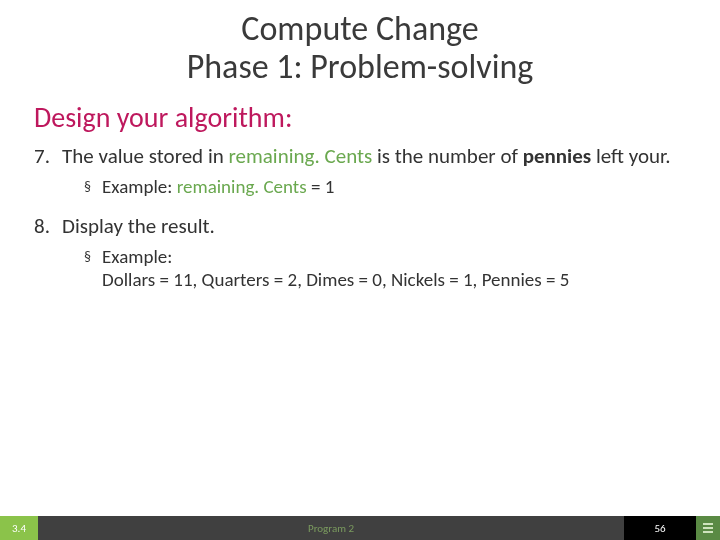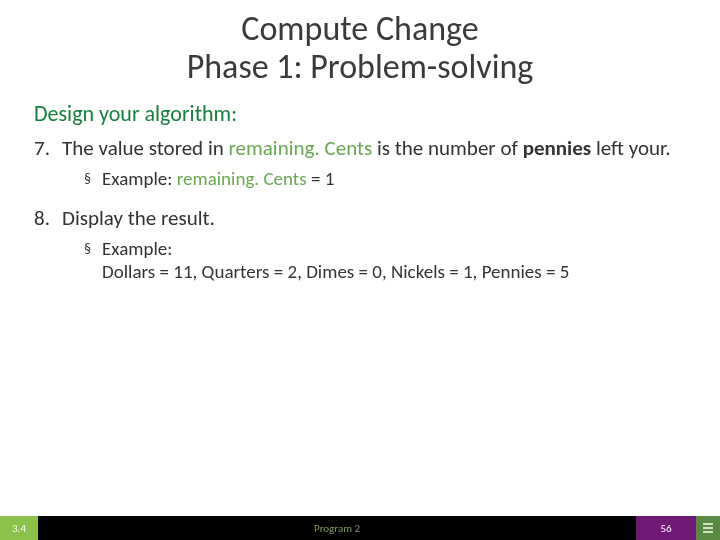--- a/index.html
+++ b/index.html
@@ -1,36 +1,36 @@
 <!DOCTYPE html>
 <html><head>
 <meta charset="utf-8">
 <style>
   * { margin: 0; padding: 0; box-sizing: border-box; }
   html, body { width: 720px; height: 540px; font-family: Calibri, "Segoe UI", Arial, sans-serif; background: #fff; color: #333; }
   .slide { position: relative; width: 720px; height: 540px; border-radius: 15px; }
   .title-block { text-align: center; padding-top: 10px; }
   .title-line { font-size: 34px; font-weight: 400; color: #3a3a3a; line-height: 1.12; }
-  .heading { font-size: 22px; color: #15803d; padding: 14px 4px 8px 34px; }
+  .heading { font-size: 28px; color: #be185d; padding: 14px 4px 8px 34px; }
   ol.main { list-style: none; padding: 0 34px 0 34px; }
   ol.main > li { margin-bottom: 4px; }
   .li-row { display: flex; align-items: flex-start; font-size: 21px; color: #333; text-align: justify; }
   .num { flex: 0 0 28px; }
   .li-text { flex: 1; }
   .li-text.justify { text-align: justify; text-justify: inter-word; }
   .green-u { color: #6aa84f; }
   .bold { font-weight: 700; }
   ul.sub { list-style: none; padding: 6px 0 10px 50px; }
   ul.sub li { display: flex; align-items: flex-start; font-size: 19px; color: #333; }
   .bullet { flex: 0 0 18px; font-size: 14px; line-height: 24px; }
   .sub-text { flex: 1; }
   .footer { position: absolute; left: 0; right: 0; bottom: 0; height: 24px; display: flex; align-items: stretch; font-size: 11px; }
   .footer .seg-left { width: 38px; background: #8BC34A; color: #fff; display: flex; align-items: center; justify-content: center; }
-  .footer .seg-mid { flex: 1; background: #000000; color: #7a9a5e; display: flex; align-items: center; justify-content: center; }
-  .footer .seg-right { width: 60px; background: #701a75; color: #fff; display: flex; align-items: center; justify-content: center; }
+  .footer .seg-mid { flex: 1; background: #404040; color: #7a9a5e; display: flex; align-items: center; justify-content: center; }
+  .footer .seg-right { width: 72px; background: #000000; color: #fff; display: flex; align-items: center; justify-content: center; }
   .footer .seg-cap { width: 24px; background: #5a8a44; display: flex; align-items: center; justify-content: center; }
   .bars { display: flex; flex-direction: column; gap: 2px; }
   .bars span { width: 10px; height: 2px; background: #cfe3bd; display: block; }
 </style>
 </head>
 <body>
 
 <div class="slide">
 
   <div class="title-block">

